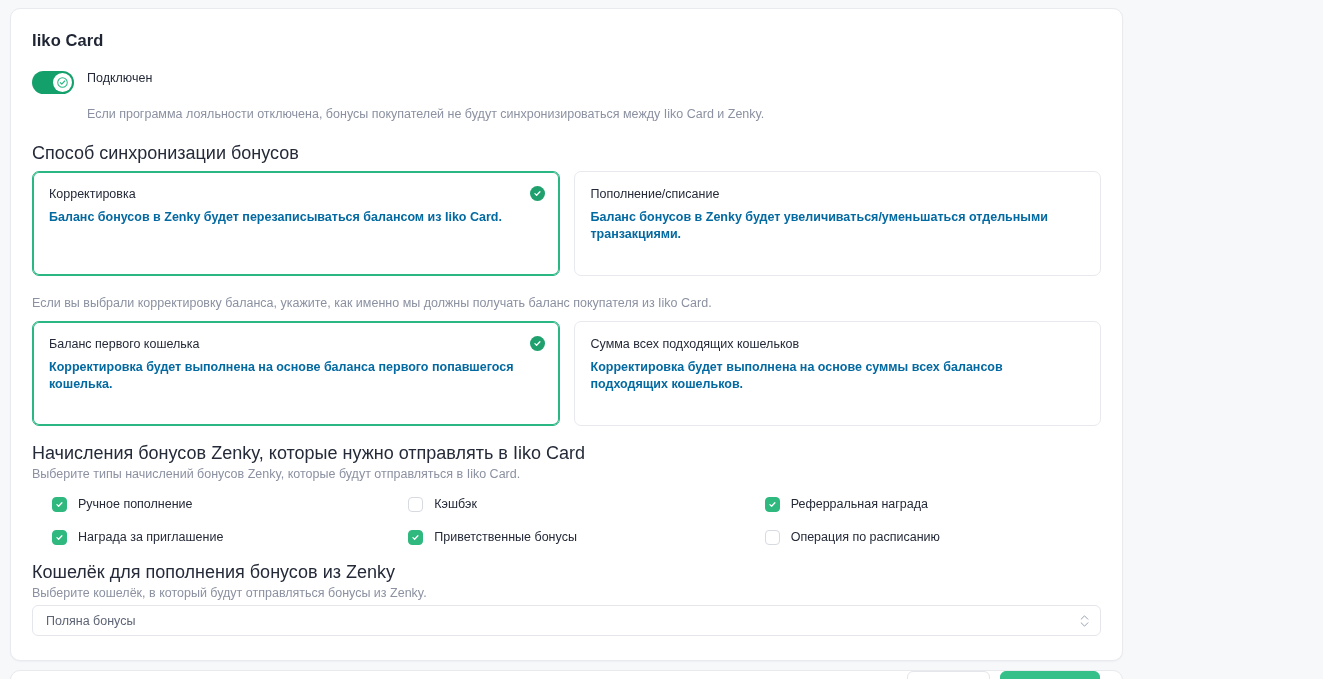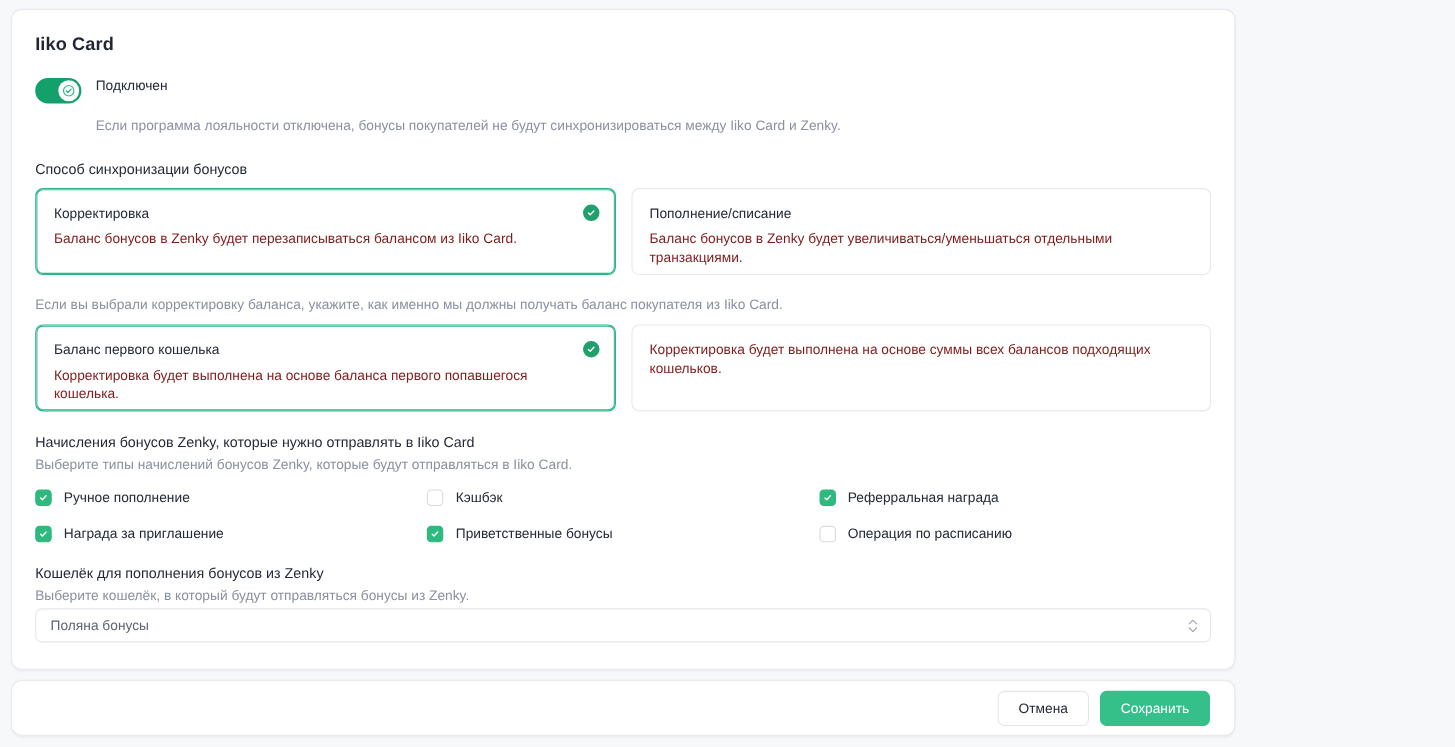--- a/index.html
+++ b/index.html
@@ -89,21 +89,21 @@
   }
   .toggle-desc {
     font-size: 12.5px;
     color: #8b91a1;
     line-height: 16px;
   }
 
   
   .group { margin-bottom: 19px; }
   .group-label {
-    font-size: 13px;
+    font-size: 18px;
     color: #242a38;
     line-height: 17px;
     margin-bottom: 4px;
   }
   .group-sub {
     font-size: 12.5px;
     color: #8b91a1;
     line-height: 17px;
     margin-bottom: 3px;
   }
@@ -112,41 +112,42 @@
   .option-row {
     display: flex;
     gap: 14px;
     margin-top: 9px;
   }
   .option-card {
     flex: 1 1 0;
     border: 1px solid #e7e9ee;
     border-radius: 7px;
     background: #fff;
-    padding: 14px 16px 6px 16px;
+    padding: 14px 16px 32px 16px;
     position: relative;
     cursor: pointer;
     min-height: 58px;
   }
   .option-card.selected {
     border-color: #2ab783;
     box-shadow: 0 0 0 1px #2ab783 inset;
   }
   .option-title {
     font-size: 12.5px;
     color: #242a38;
     line-height: 17px;
     margin-bottom: 6px;
     padding-right: 26px;
   }
   .option-desc {
     font-size: 12.5px;
-    color: #7f1d1d;
+    color: #0369a1;
     line-height: 17px;
     padding-right: 26px;
+    font-weight: bold;
   }
   .option-check {
     position: absolute;
     top: 14px;
     right: 14px;
     width: 15px;
     height: 15px;
     border-radius: 50%;
     background: #1fa06d;
     display: flex;
@@ -159,20 +160,21 @@
     display: grid;
     grid-template-columns: repeat(3, 1fr);
     row-gap: 17px;
     margin-top: 13px;
   }
   .cb-item {
     display: flex;
     align-items: center;
     gap: 11px;
     cursor: pointer;
+    margin-left: 20px;
   }
   .cb-box {
     flex: 0 0 auto;
     width: 15px;
     height: 15px;
     border-radius: 4px;
     border: 1px solid #d7dae1;
     background: #fff;
     display: flex;
     align-items: center;
@@ -294,20 +296,21 @@
           <div class="option-title">Баланс первого кошелька</div>
           <div class="option-desc">Корректировка будет выполнена на основе баланса первого попавшегося кошелька.</div>
           <span class="option-check">
             <svg width="9" height="9" viewBox="0 0 12 12">
               <path d="M2.6 6.2 L4.8 8.4 L9.2 3.6" fill="none" stroke="#ffffff" stroke-width="1.7" stroke-linecap="round" stroke-linejoin="round"></path>
             </svg>
           </span>
         </div>
 
         <div class="option-card">
+          <div class="option-title">Сумма всех подходящих кошельков</div>
           <div class="option-desc">Корректировка будет выполнена на основе суммы всех балансов подходящих кошельков.</div>
         </div>
 
       </div>
     </div>
 
     <div class="group">
       <div class="group-label">Начисления бонусов Zenky, которые нужно отправлять в Iiko Card</div>
       <div class="group-sub">Выберите типы начислений бонусов Zenky, которые будут отправляться в Iiko Card.</div>
 

